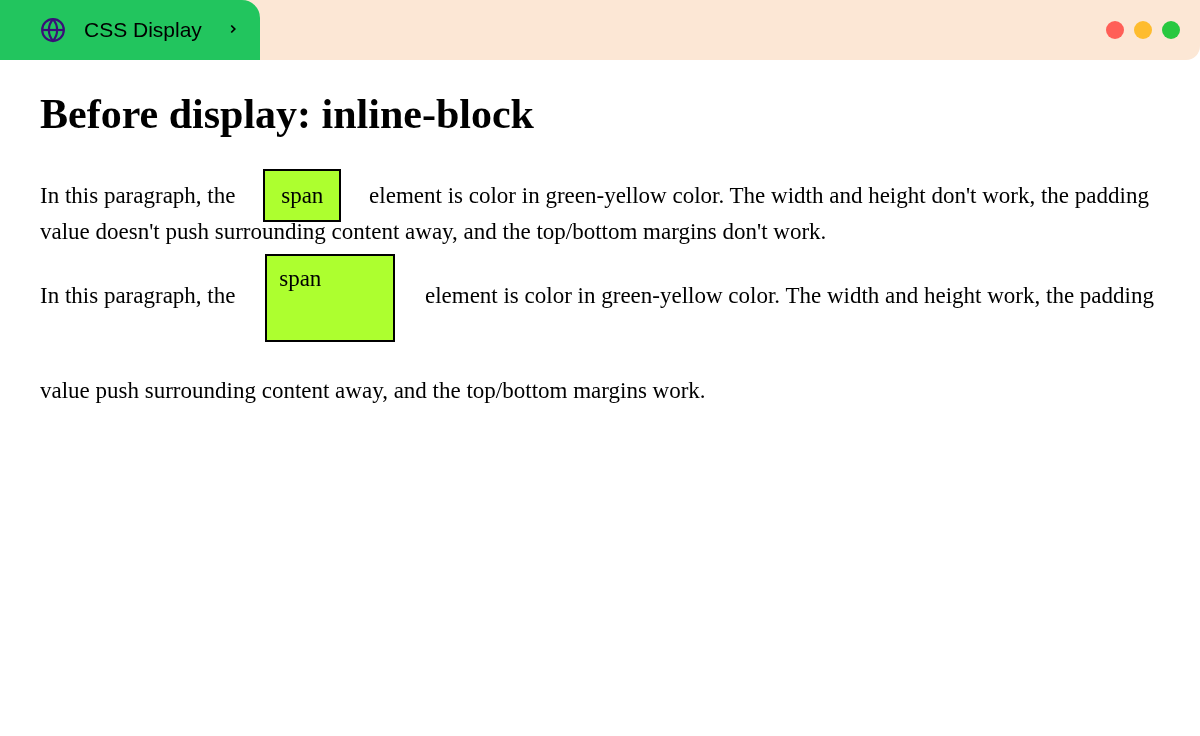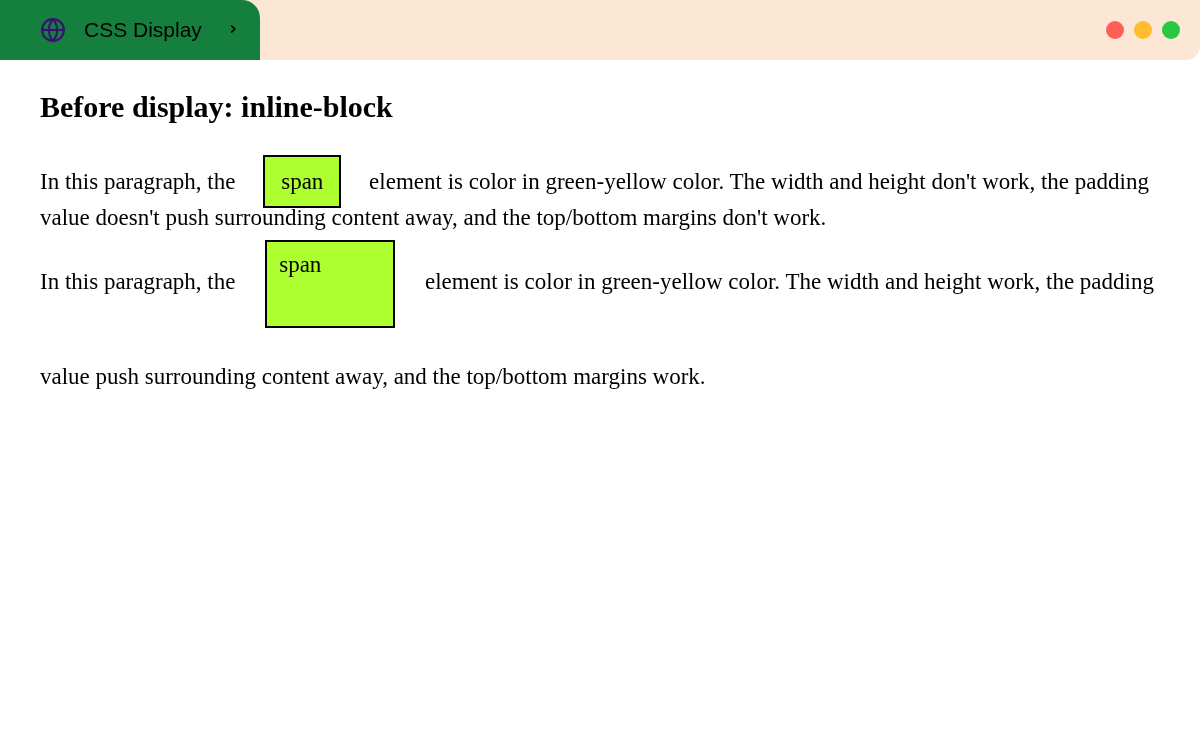--- a/index.html
+++ b/index.html
@@ -17,21 +17,21 @@
     .browser-bar {
       height: 60px;
       background: #fce7d5;
       display: flex;
       align-items: center;
       justify-content: space-between;
       padding: 0 20px 0 0;
       border-radius: 0 0 14px 0;
     }
     .tab {
-      background: #15803d;
+      background: #22c55e;
       height: 60px;
       border-radius: 0 18px 0 0;
       display: flex;
       align-items: center;
       padding: 0 20px 0 40px;
       gap: 18px;
       font-family: -apple-system, BlinkMacSystemFont, 'Segoe UI', Arial, sans-serif;
     }
     .globe-icon {
       width: 26px;
@@ -59,21 +59,21 @@
     }
     .dot-red { background: #ff5f57; }
     .dot-yellow { background: #febc2e; }
     .dot-green { background: #28c840; }
     .content {
       padding: 30px 40px 40px 40px;
     }
     h2 {
       font-family: Georgia, 'Times New Roman', serif;
       font-weight: 700;
-      font-size: 30px;
+      font-size: 42px;
       margin-bottom: 40px;
       color: #000;
     }
     h2.second {
       margin-top: 60px;
       margin-bottom: 60px;
     }
     .para1 {
       font-size: 23px;
       line-height: 1.55;

